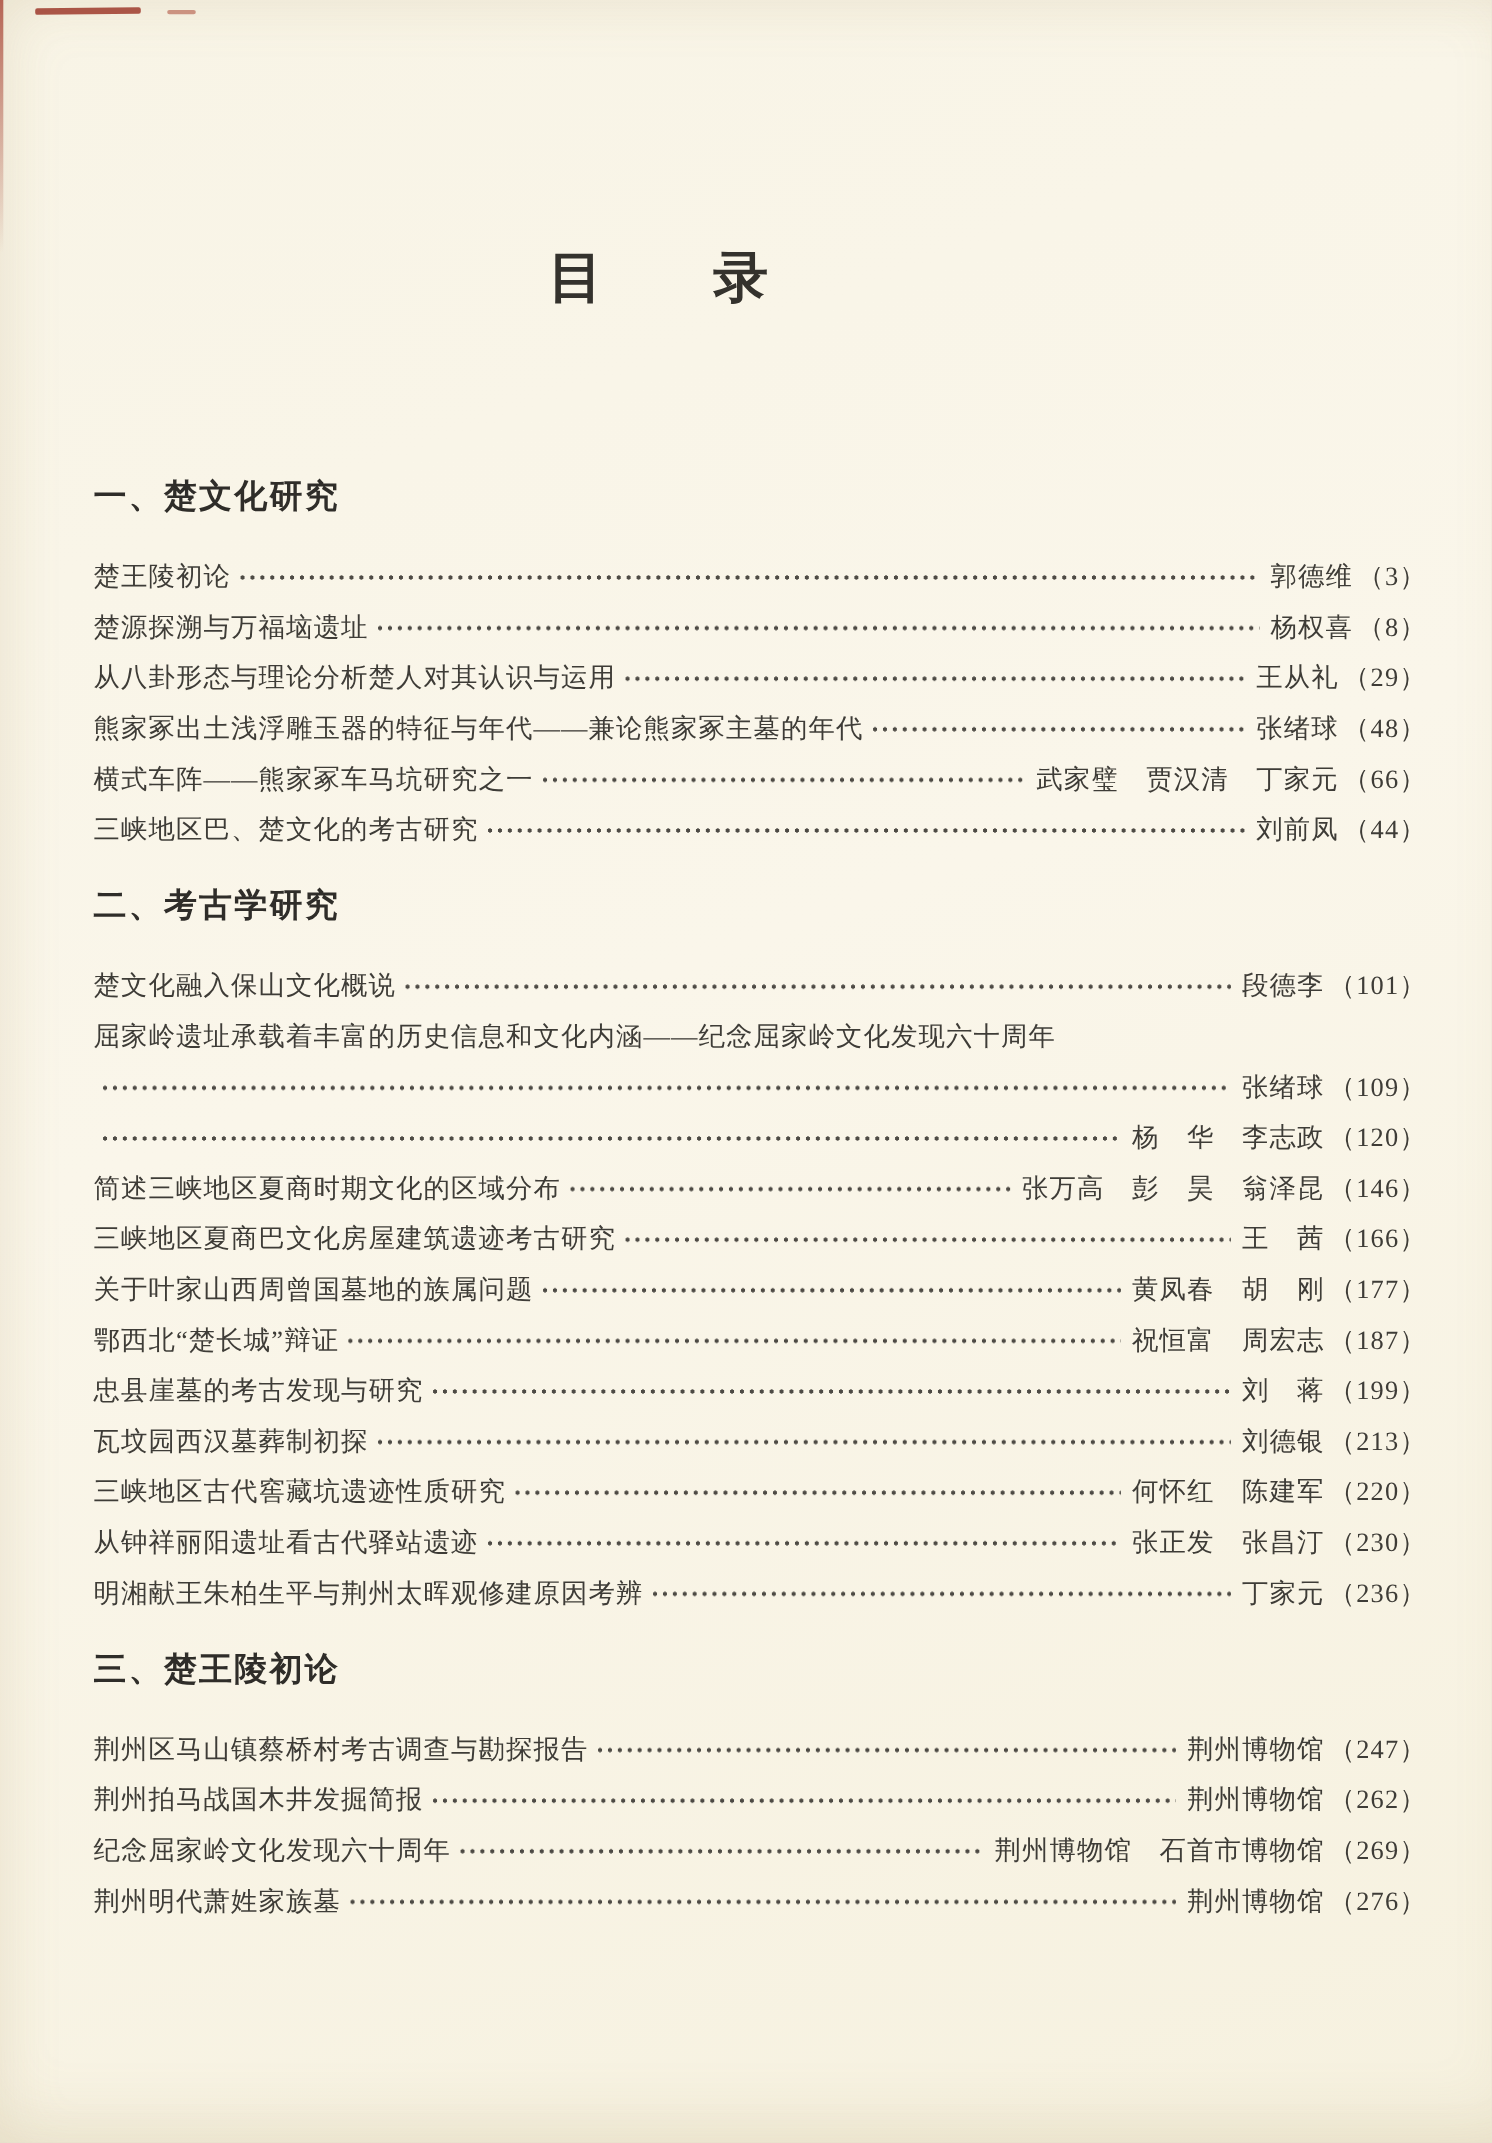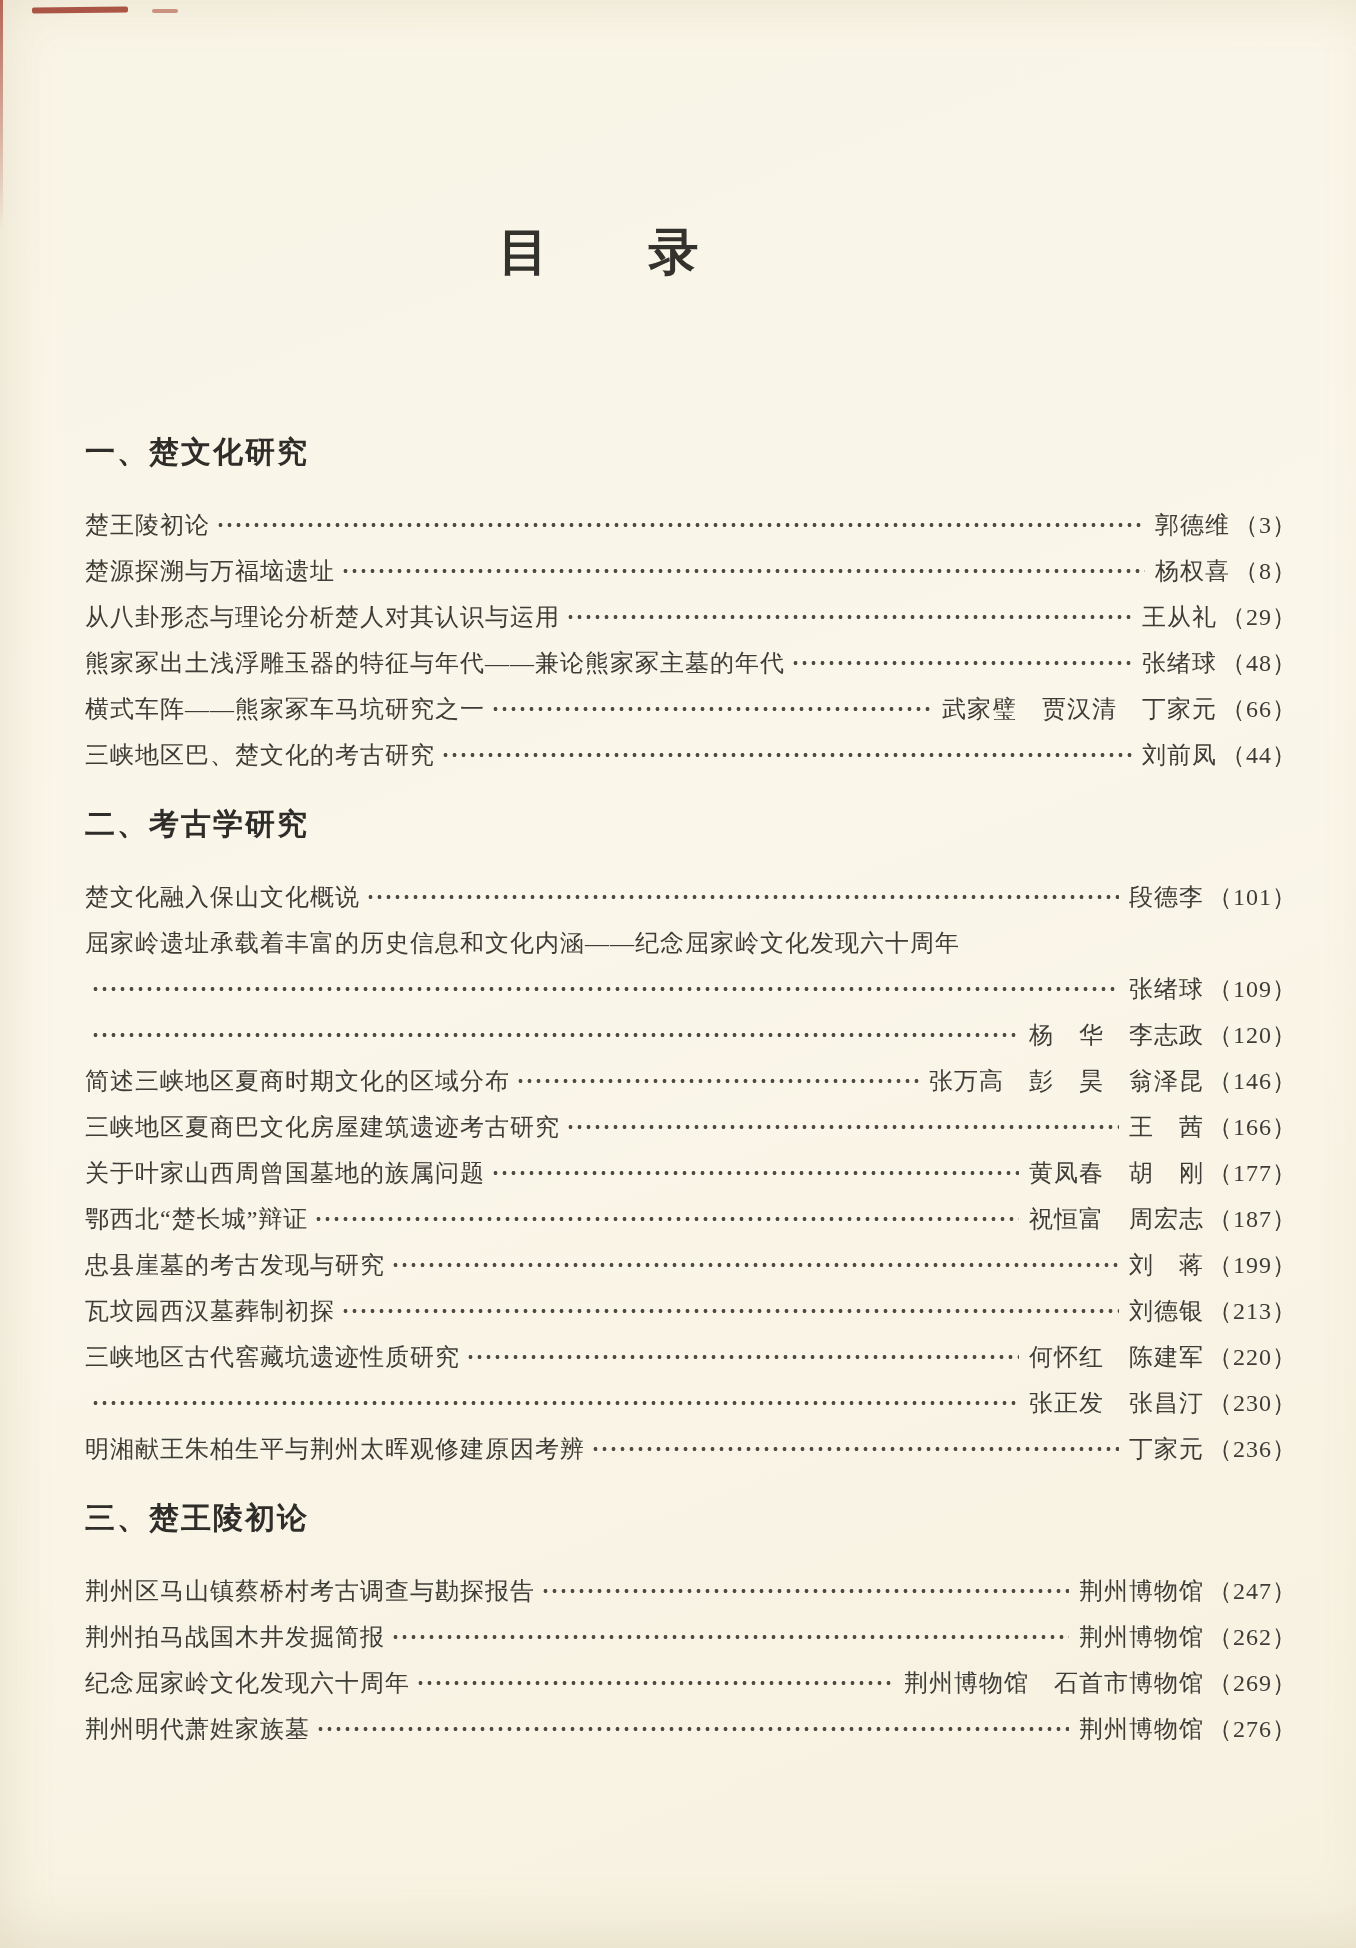--- a/index.html
+++ b/index.html
@@ -213,20 +213,21 @@
             <span class="entry-authors">刘德银</span>
             <span class="entry-page">（213）</span>
           </div>
           <div class="entry-row">
             <span class="entry-title">三峡地区古代窖藏坑遗迹性质研究</span>
             <span class="leader"></span>
             <span class="entry-authors">何怀红　陈建军</span>
             <span class="entry-page">（220）</span>
           </div>
           <div class="entry-row">
+            <span class="entry-title">从钟祥丽阳遗址看古代驿站遗迹</span>
             <span class="leader"></span>
             <span class="entry-authors">张正发　张昌汀</span>
             <span class="entry-page">（230）</span>
           </div>
           <div class="entry-row">
             <span class="entry-title">明湘献王朱柏生平与荆州太晖观修建原因考辨</span>
             <span class="leader"></span>
             <span class="entry-authors">丁家元</span>
             <span class="entry-page">（236）</span>
           </div>

